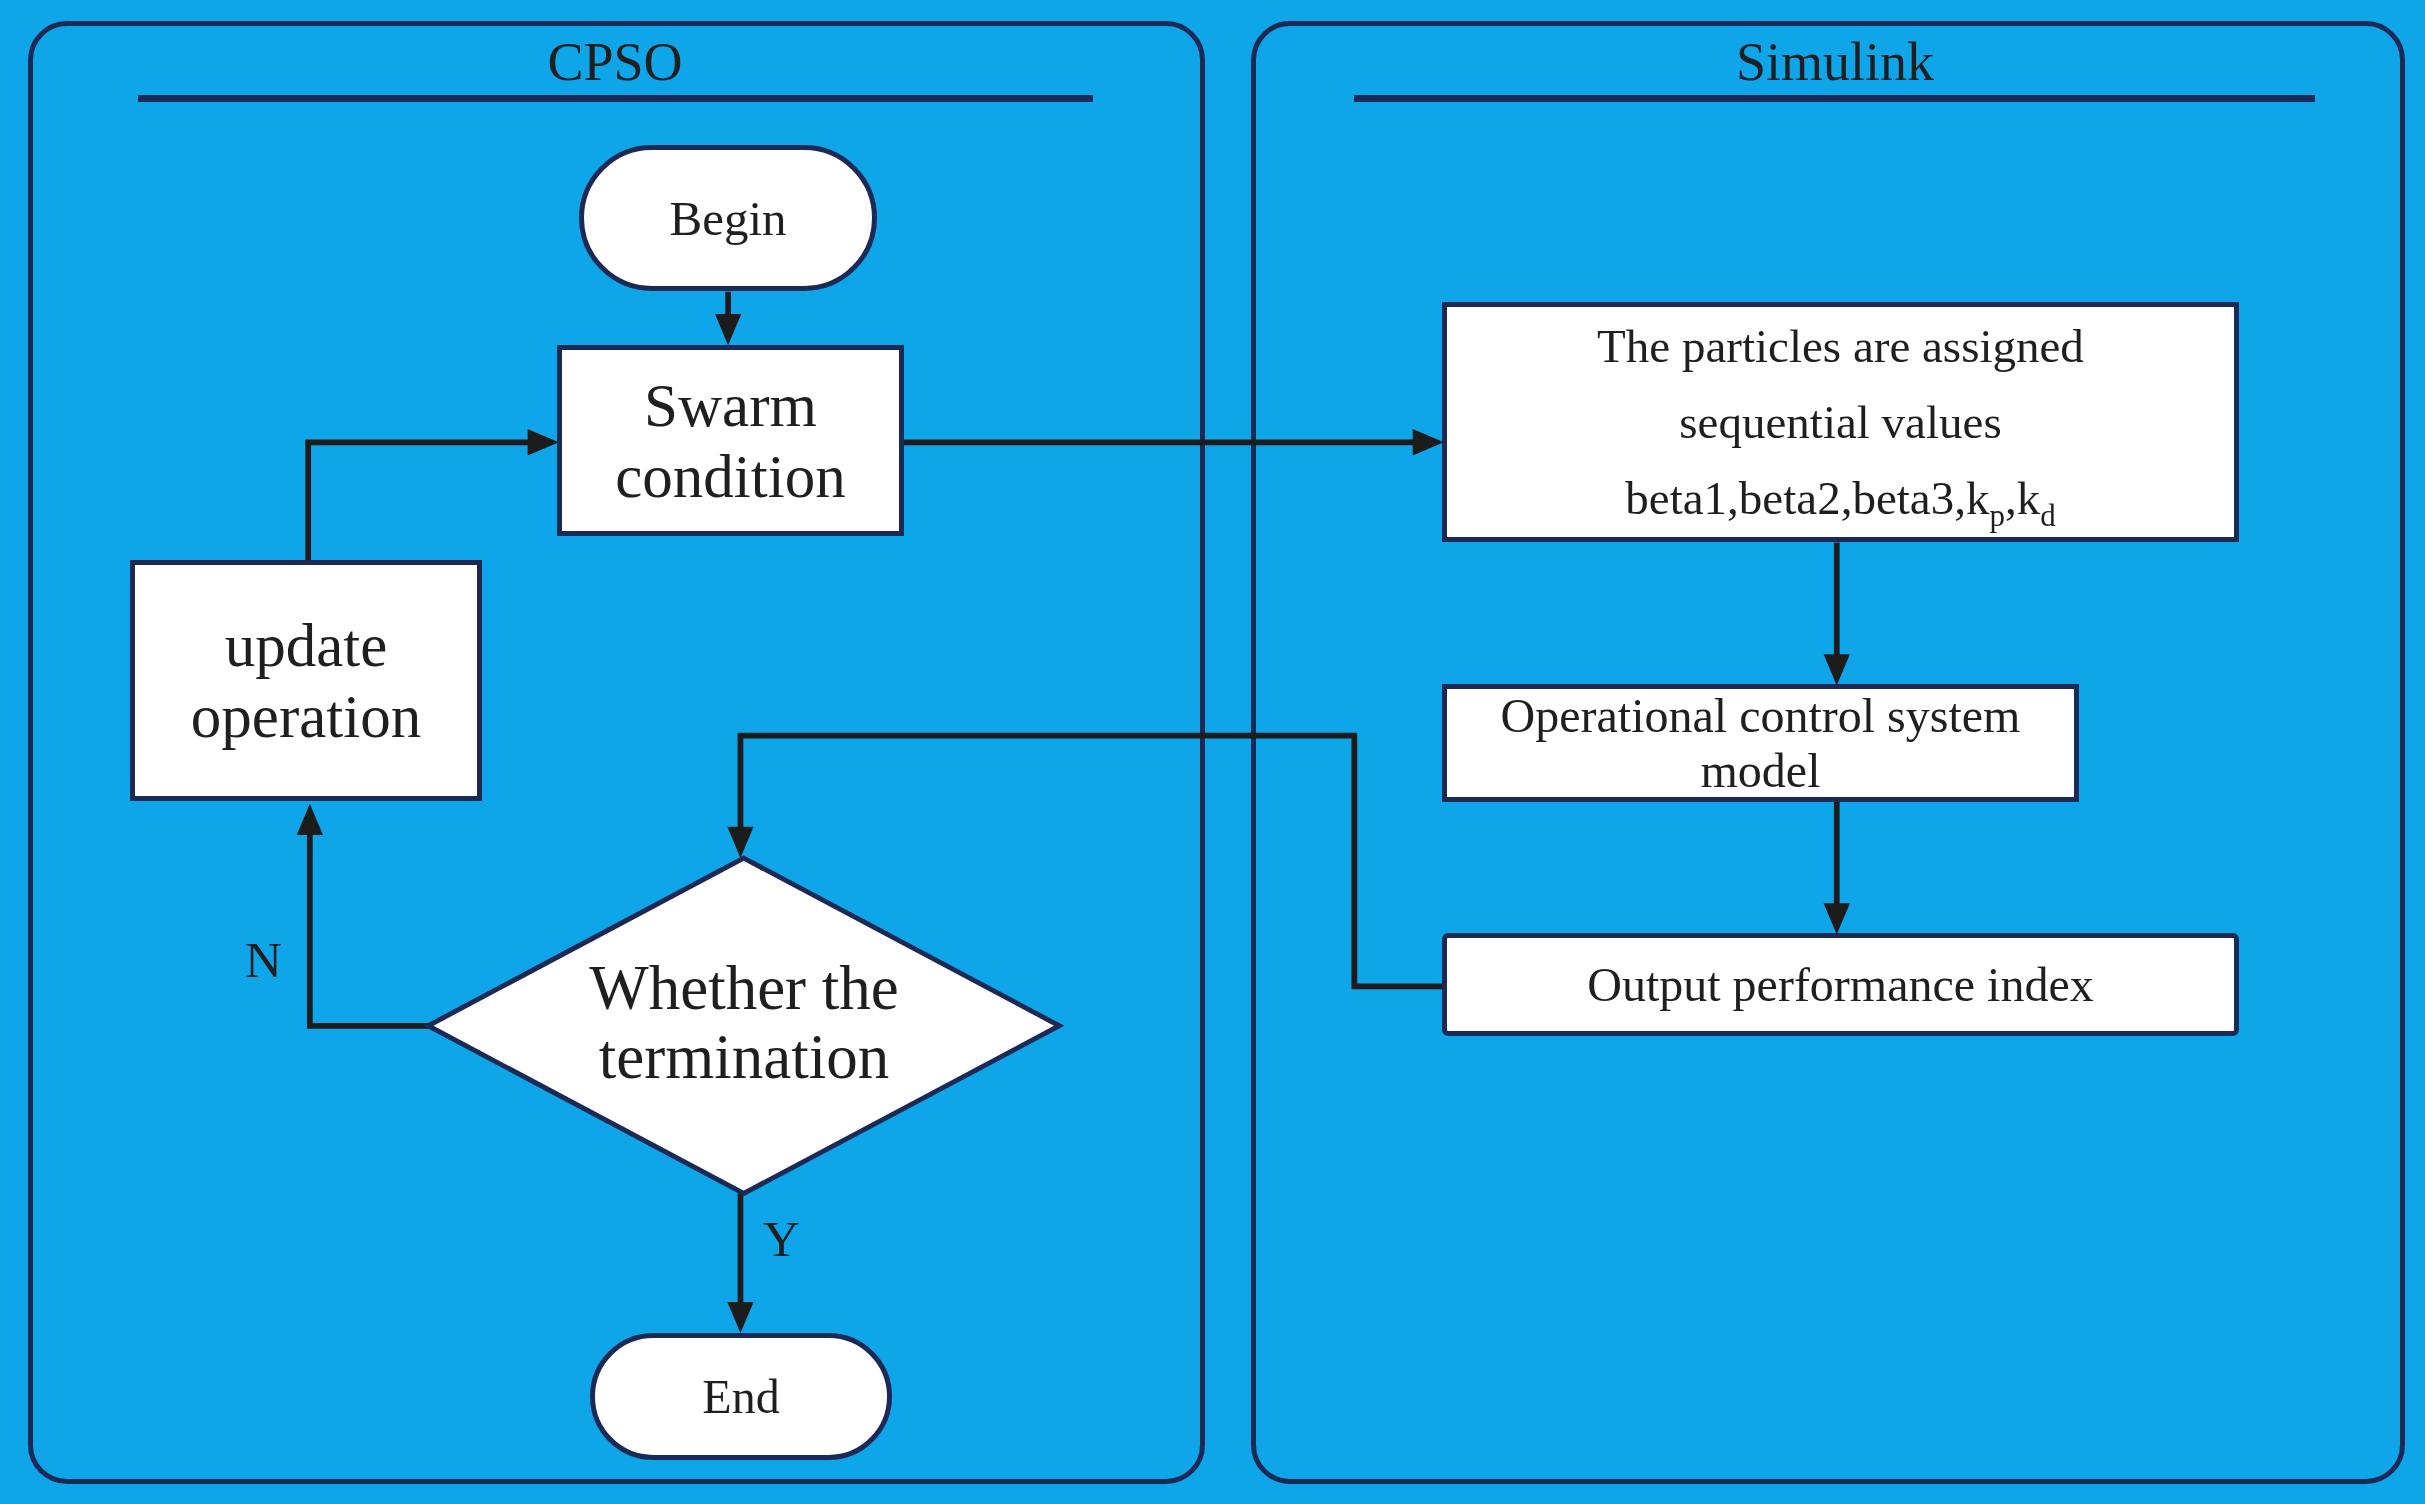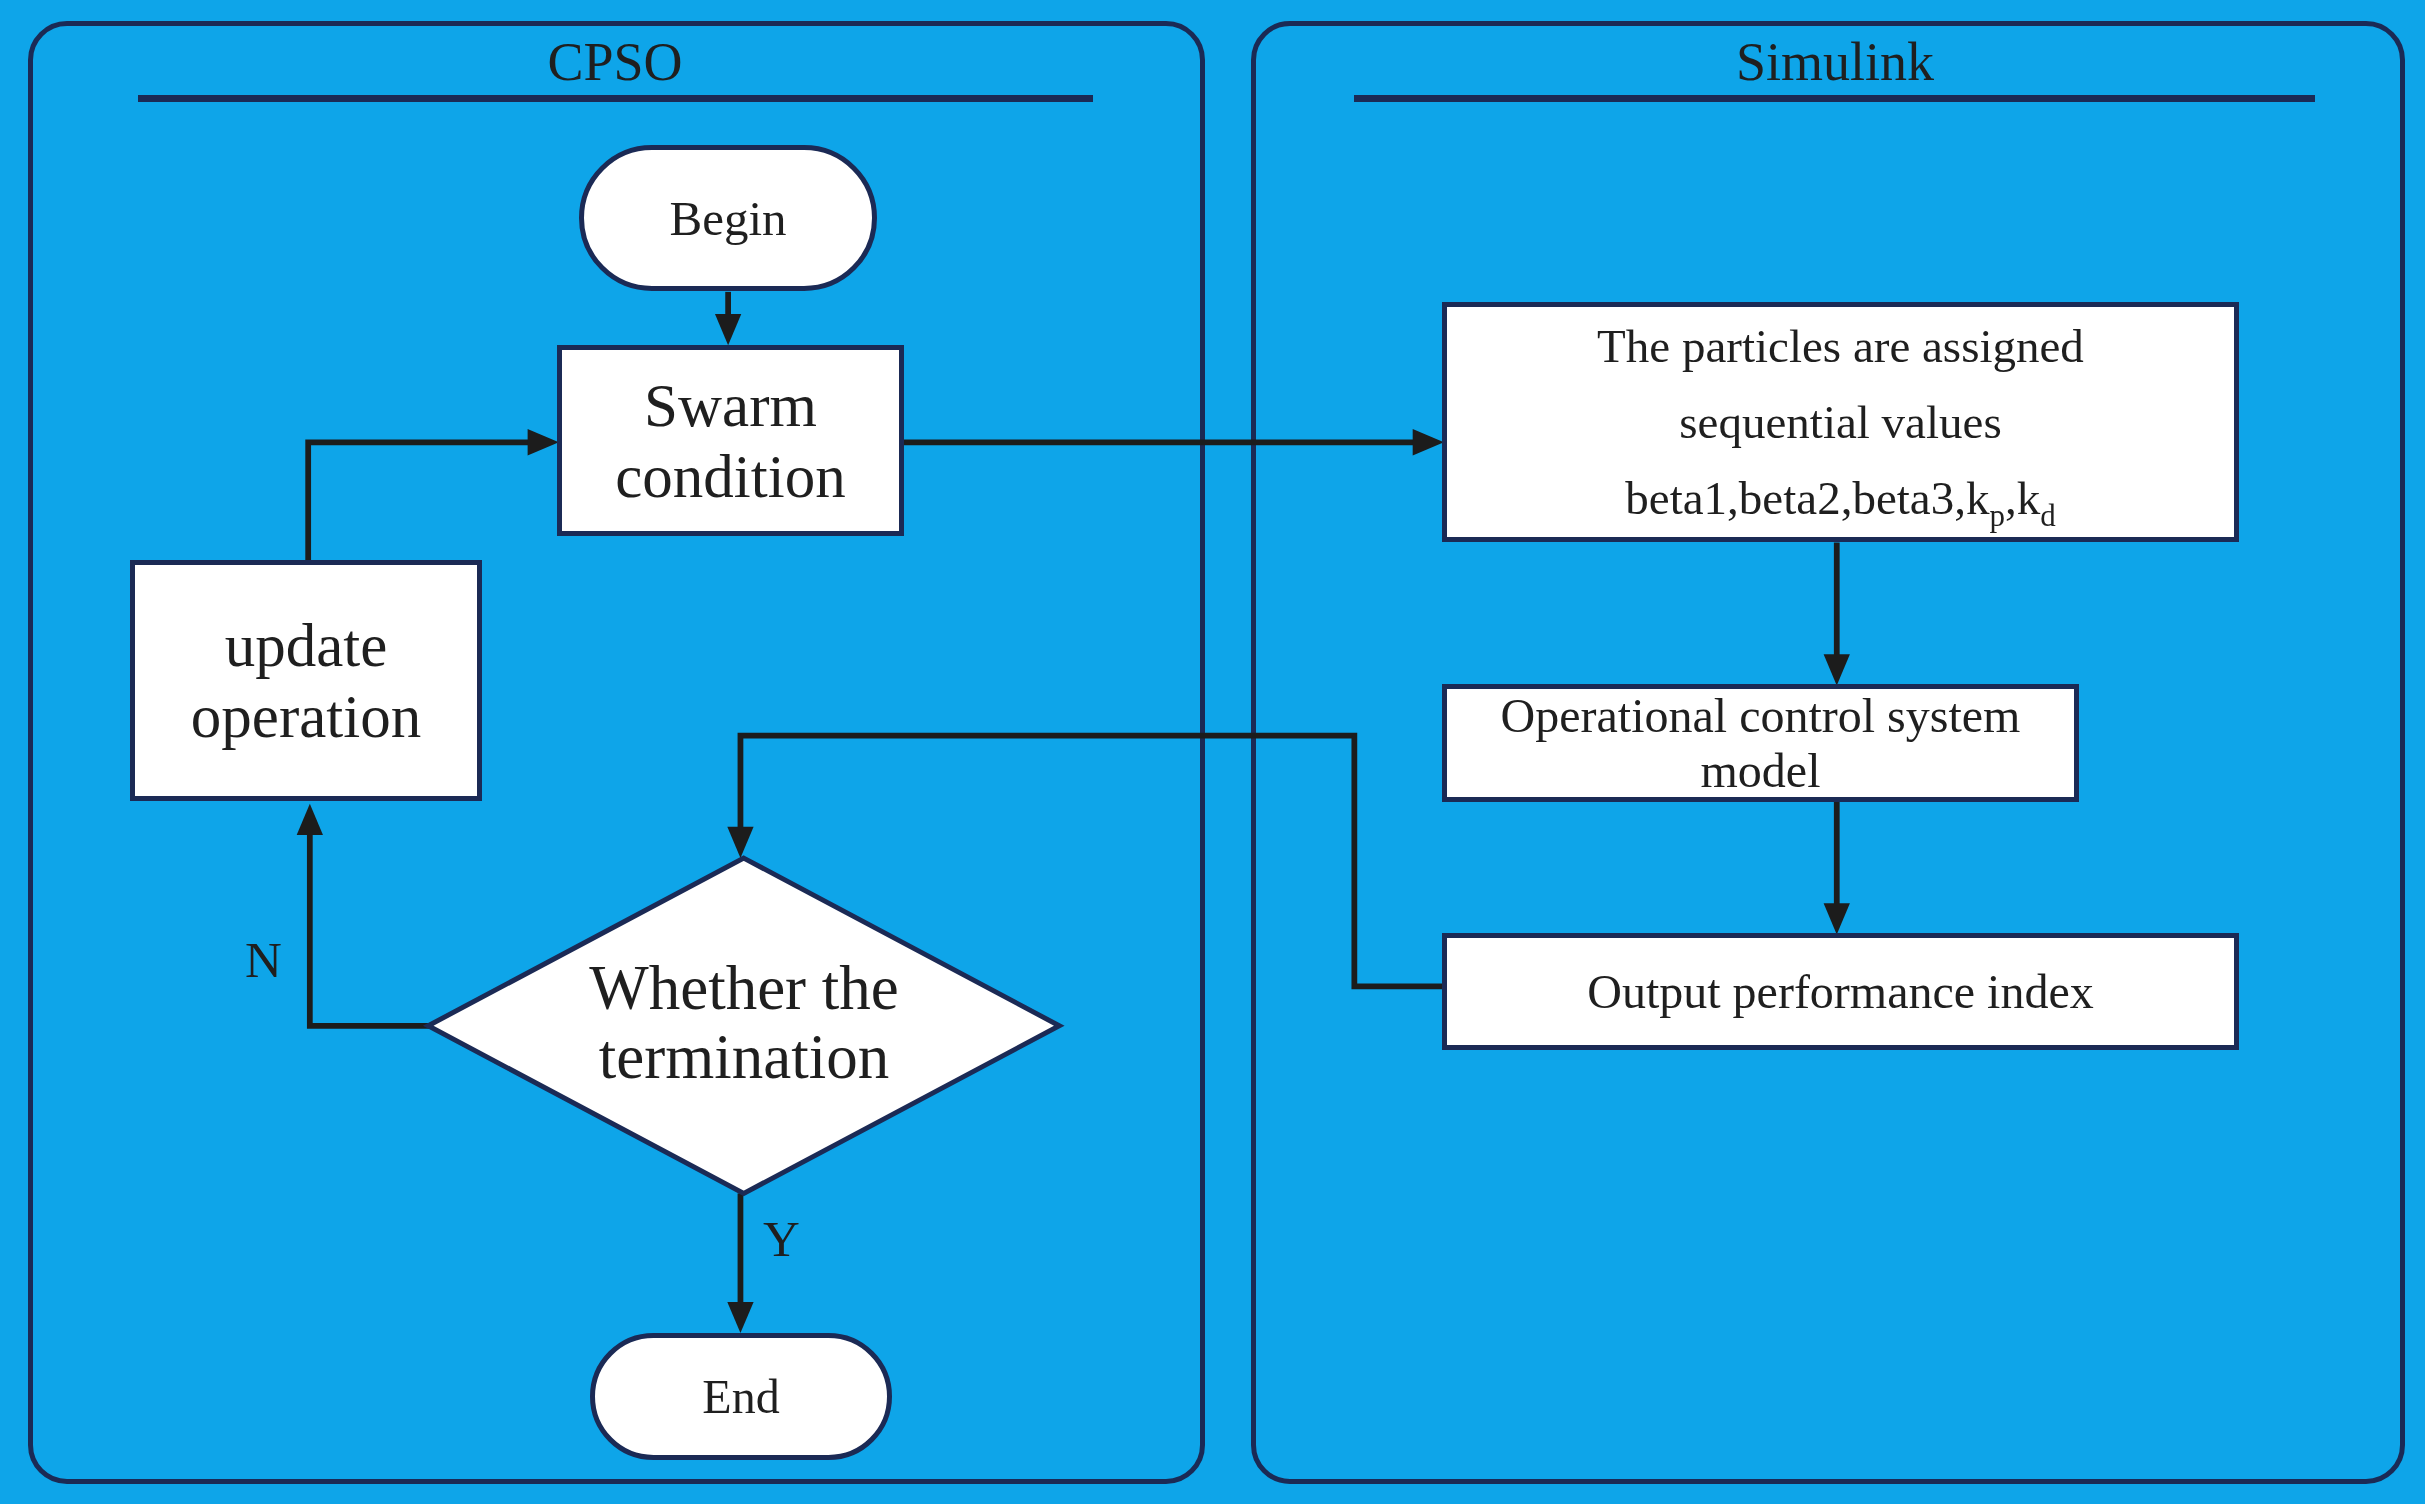--- a/index.html
+++ b/index.html
@@ -161,18 +161,18 @@
     <span>sequential values</span>
     <span>
       <span>beta1,beta2,beta3,k</span><sub class="param-sub">p</sub><span>,k</span><sub class="param-sub">d</sub>
     </span>
   </div>
 
   <div class="node single-line" style="left:1442px; top:684px; width:637px; height:118px;">
     <span>Operational control system model</span>
   </div>
 
-  <div class="node single-line" style="left:1442px; top:933px; width:797px; height:117px;">
+  <div class="node single-line" style="left:1442px; top:933px; width:797px; height:103px;border-radius:6px;">
     <span>Output performance index</span>
   </div>
 
 </div>
 
 
 </body></html>

